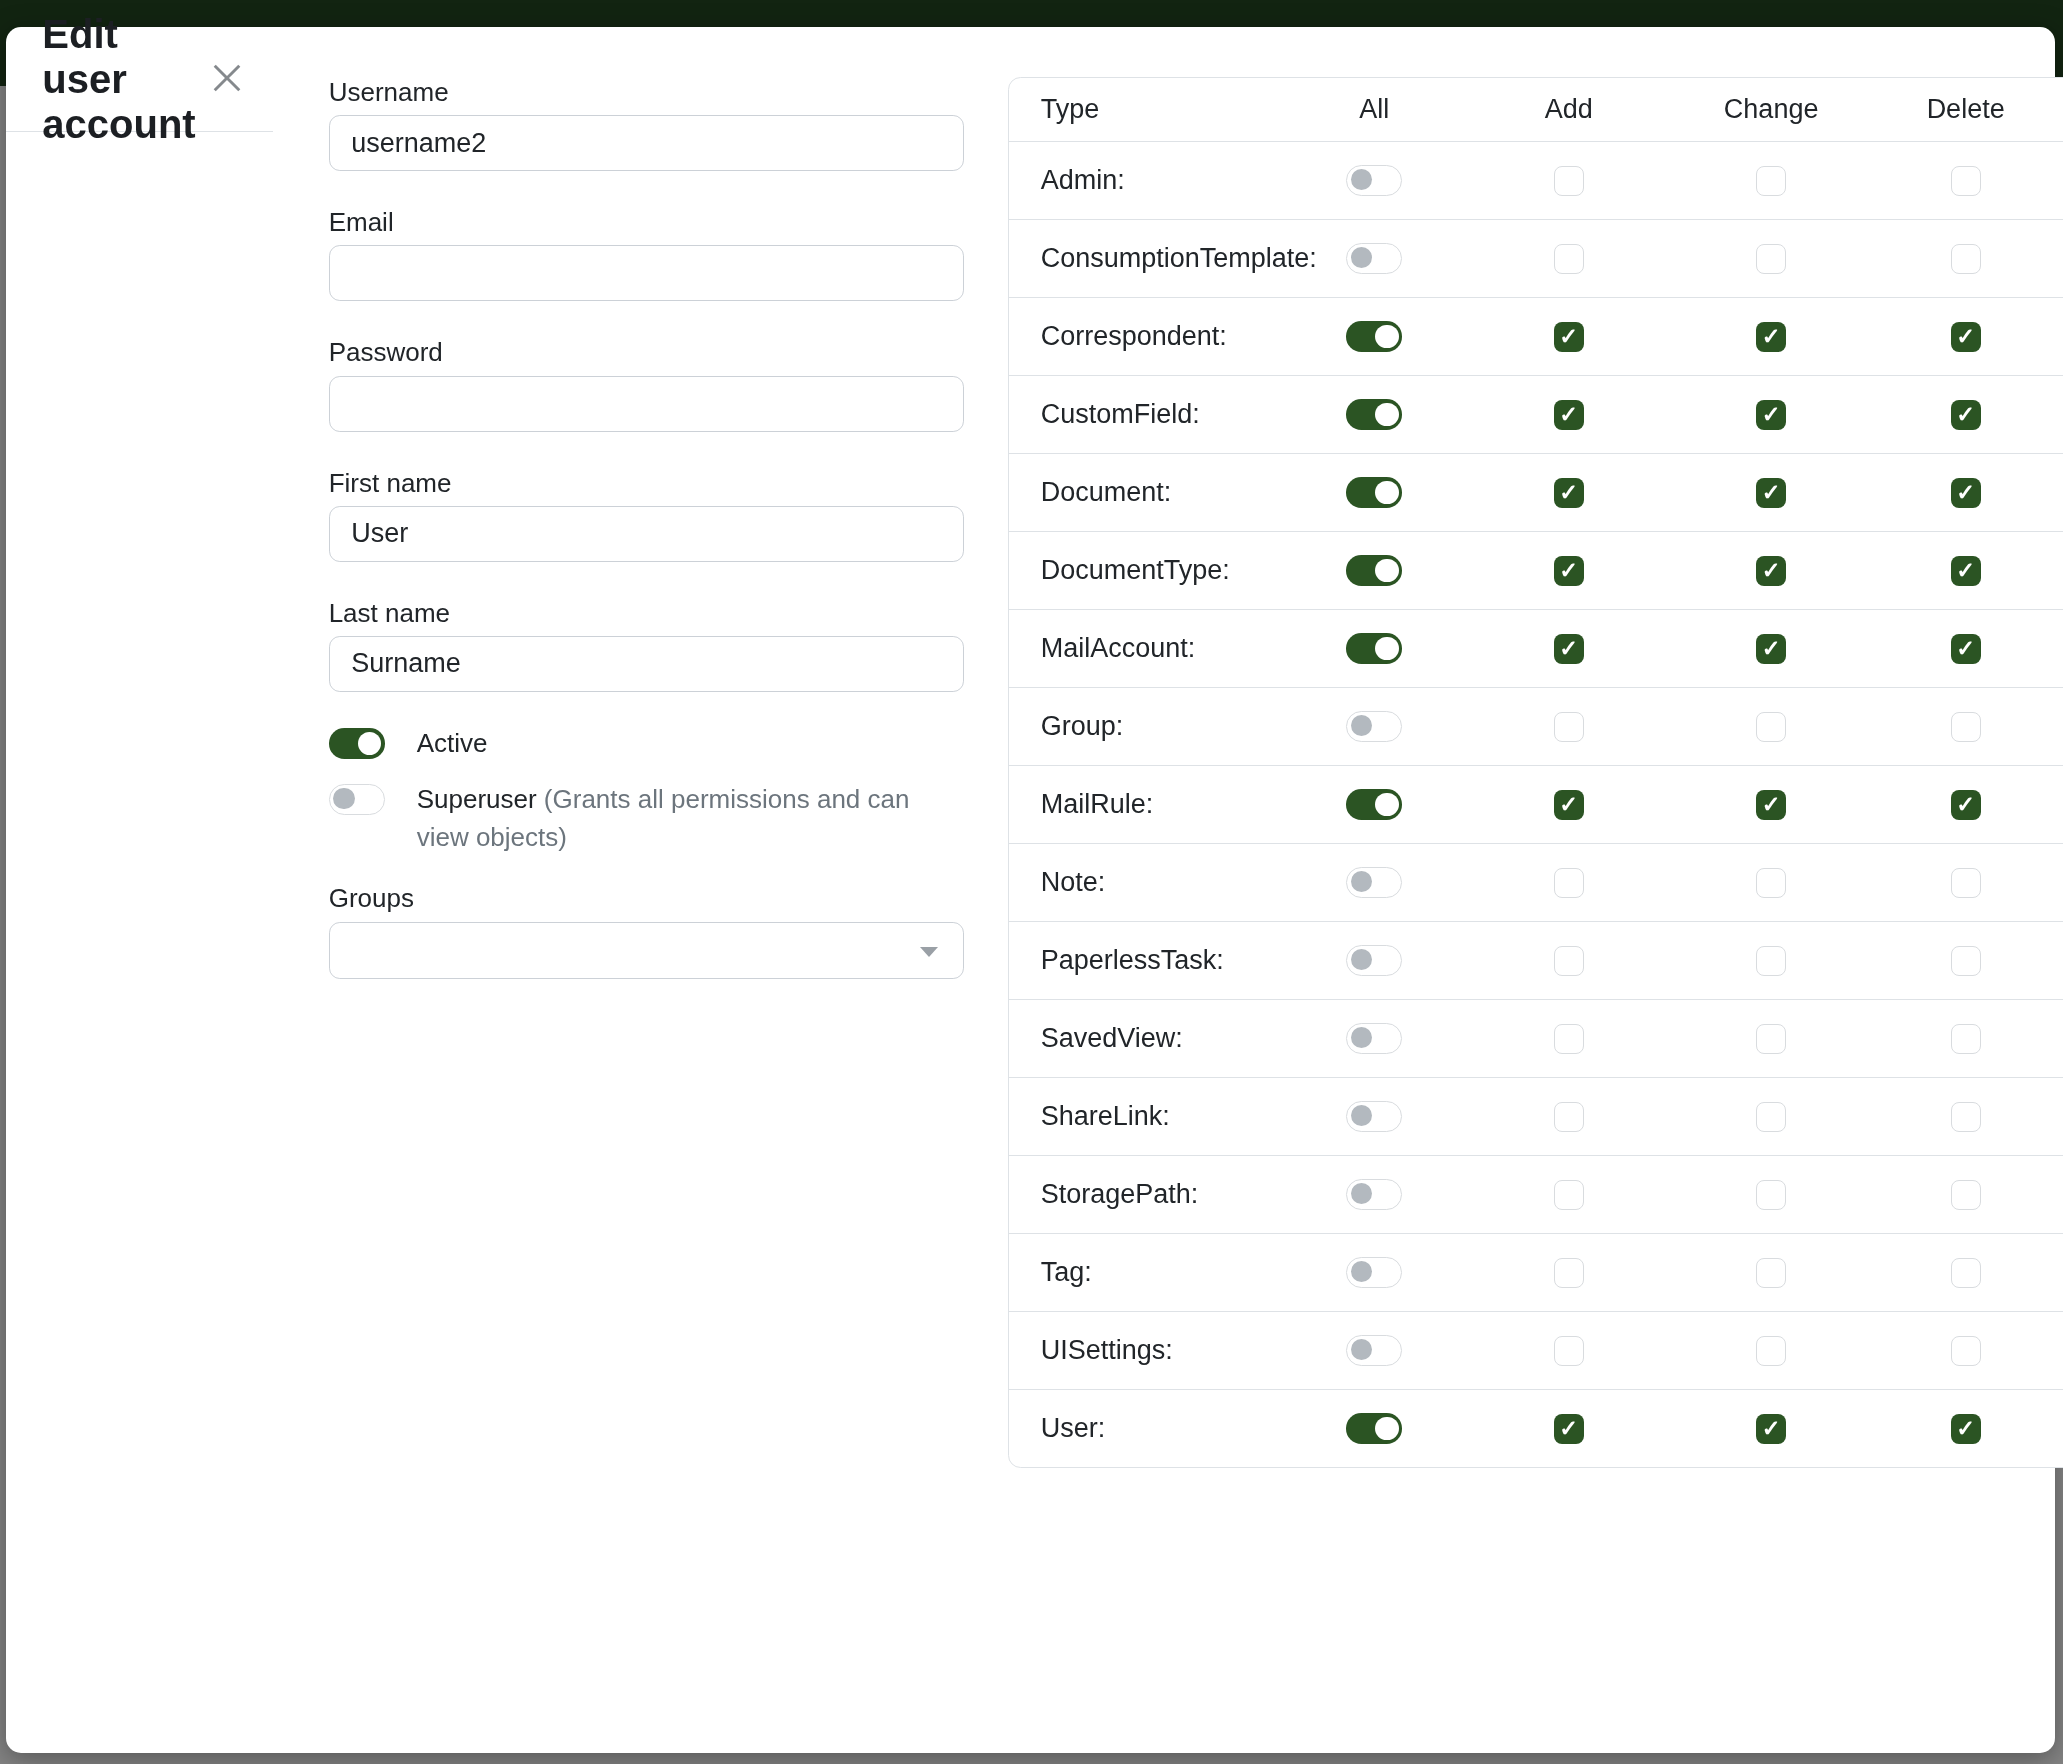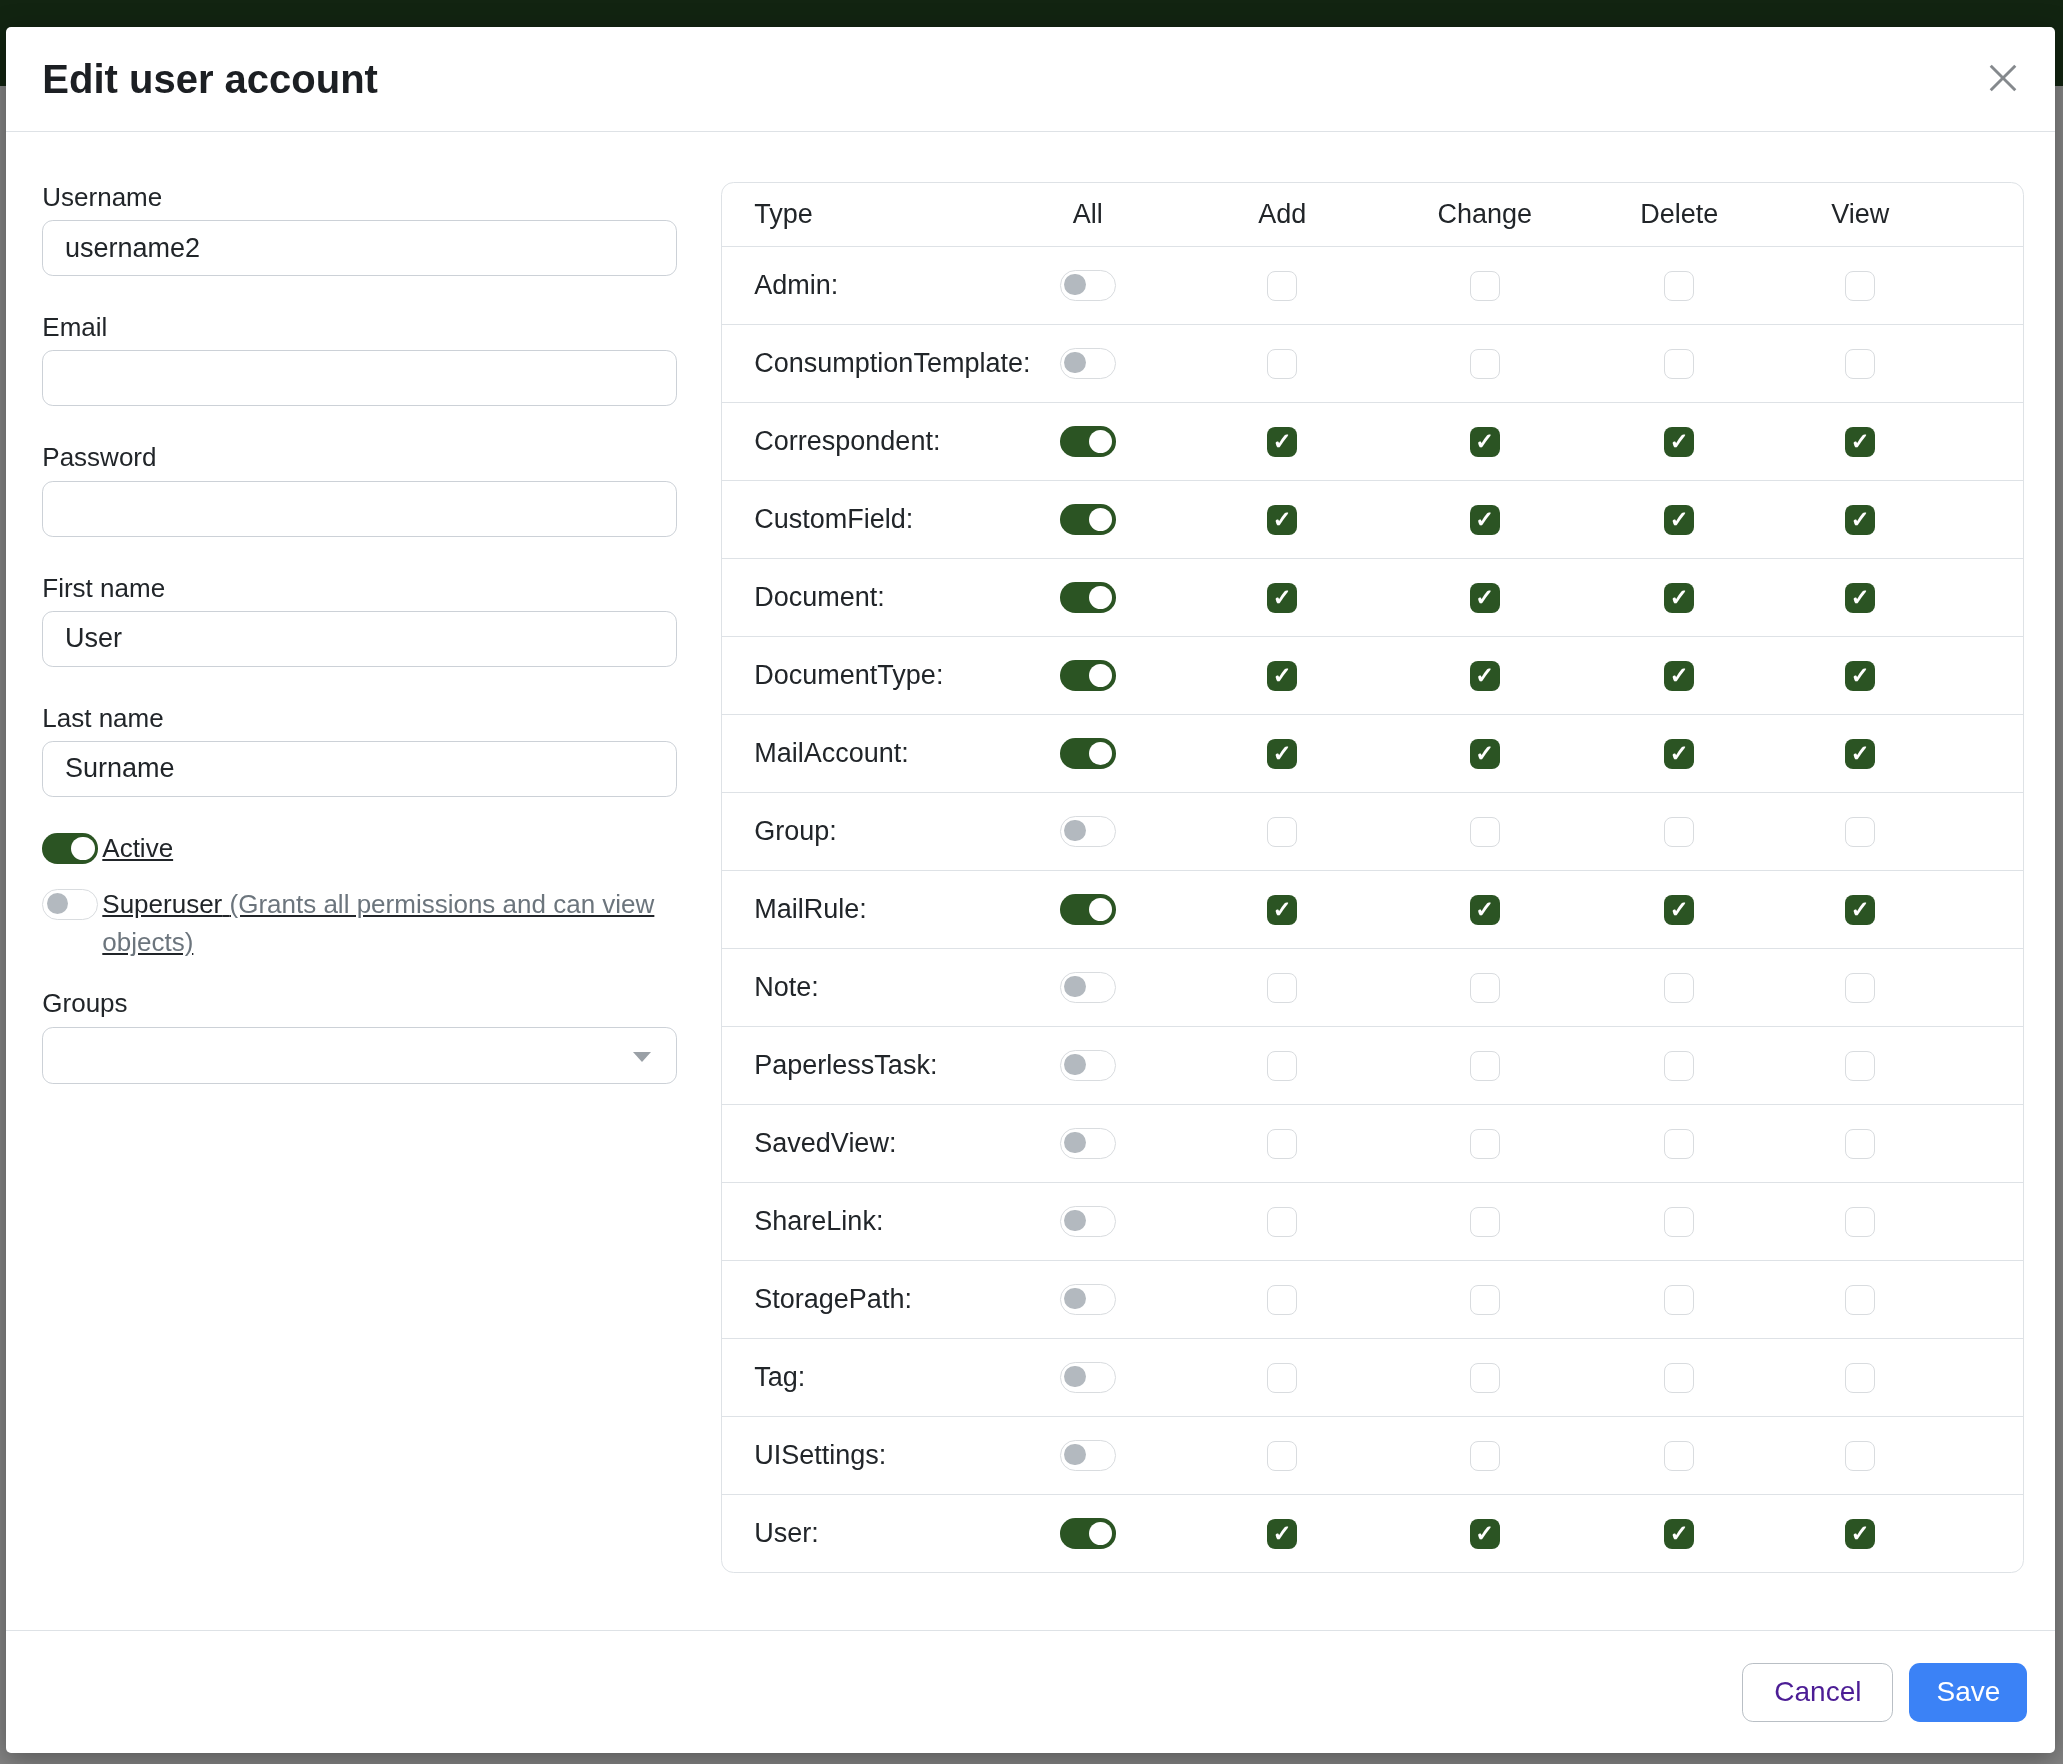--- a/index.html
+++ b/index.html
@@ -7,23 +7,24 @@
     width:2063px;height:1764px;position:relative;overflow:hidden;
     background:#848484;
     font-family:"Liberation Sans", sans-serif;
     color:#212529;
   }
   
   .navbar-strip{position:absolute;top:0;left:0;width:100%;height:86px;background:#122411;}
   
   .modal{
     position:absolute;left:6.3px;top:27px;width:2049px;height:1726px;
-    background:#ffffff;border-radius:5px;
-    display:flex;flex-direction:column;
+    background:#ffffff;border-radius:15px;
+    display:flex;flex-direction:row;
     box-shadow:0 5.4px 27px rgba(0,0,0,.35);
+    gap:20px;
   }
   .modal-header{
     height:104px;flex:0 0 104px;padding:0 27px 0 36px;
     display:flex;align-items:center;justify-content:space-between;
     border-bottom:1.8px solid #dee2e6;
   }
   .modal-title{font-size:40px;font-weight:700;color:#1c1f23;}
   .close-btn{
     width:50px;height:50px;border:none;background:transparent;cursor:pointer;
     display:flex;align-items:center;justify-content:center;padding:0;
@@ -42,21 +43,21 @@
   }
 
   .switch{width:56px;height:31px;border-radius:15.3px;position:relative;flex:0 0 56px;box-sizing:border-box;cursor:pointer;}
   .switch.on{background:#2b5423;}
   .switch.on::after{content:'';position:absolute;right:3.6px;top:3.6px;width:23.4px;height:23.4px;border-radius:50%;background:#fff;}
   .switch.off{background:#fff;border:1.8px solid #d9dcdf;}
   .switch.off::after{content:'';position:absolute;left:3.6px;top:2.7px;width:21.6px;height:21.6px;border-radius:50%;background:#b3b9bf;}
 
   .toggle-row{display:flex;align-items:flex-start;}
   .toggle-row.active-row{margin-top:0;margin-bottom:21.6px;}
-  .toggle-row .toggle-text{margin-left:4px;font-size:26px;line-height:38px;margin-top:-3.6px;text-decoration:underline;}
+  .toggle-row .toggle-text{margin-left:32px;font-size:26px;line-height:38px;margin-top:-3.6px;}
   .hint-text{color:#6c757d;}
   .superuser-row{margin-bottom:27px;}
 
   .select-box{
     position:relative;width:100%;height:57px;box-sizing:border-box;
     border:1.8px solid #ccd1d7;border-radius:10.8px;background:#fff;cursor:pointer;
   }
   .select-caret{
     position:absolute;right:25px;top:24px;width:0;height:0;
     border-left:9px solid transparent;border-right:9px solid transparent;

